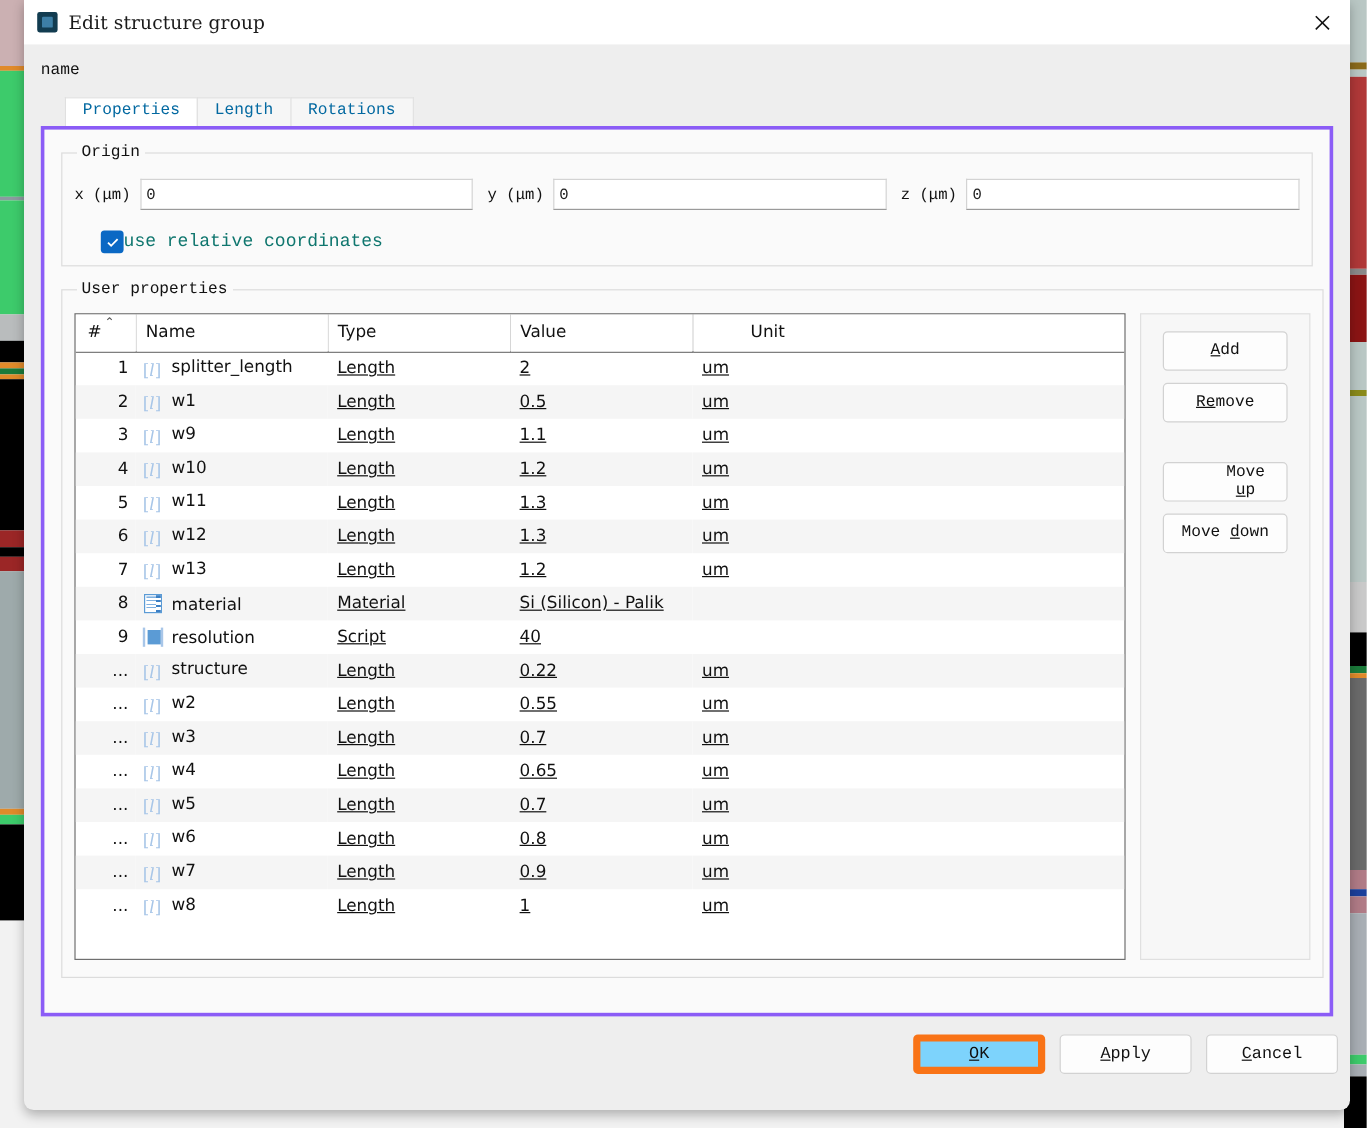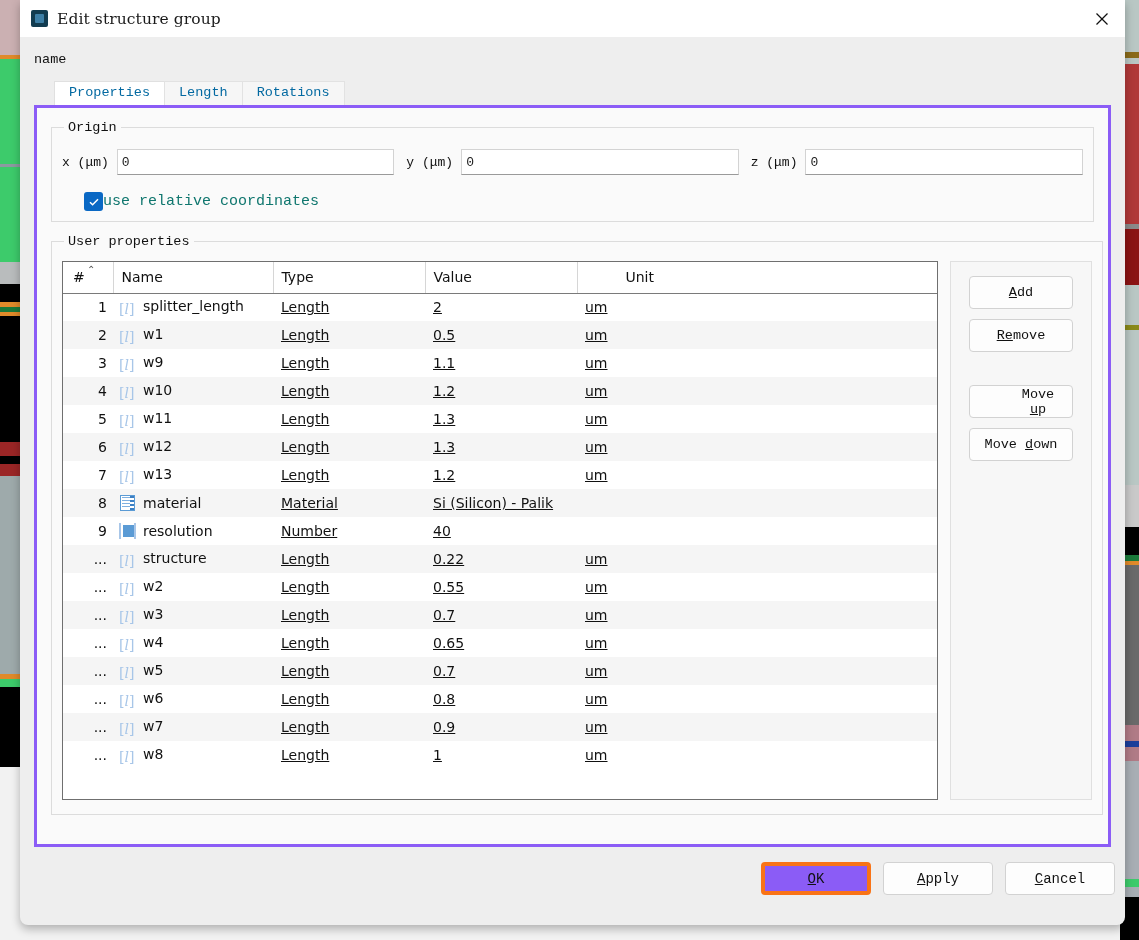--- a/index.html
+++ b/index.html
@@ -190,21 +190,21 @@
   .sbtn.gap { margin-top: 33px; padding-left: 40px; }
   .acc { text-decoration: underline; }
 
   
   #footer { position: absolute; left: 0; right: 0; bottom: 0; height: 77px; }
   .fbtn {
     position: absolute; bottom: 30px; height: 33px; width: 110px;
     background: #fdfdfd; border: 1px solid #d2d2d2; border-radius: 4px;
     font-family: inherit; font-size: 14px; color: #111; cursor: pointer;
   }
-  #btn-ok { right: 254px; border: 4px solid #f97316; background: #8b5cf6; }
+  #btn-ok { right: 254px; border: 6px solid #f97316; background: #7dd3fc; }
   #btn-apply { right: 132px; }
   #btn-cancel { right: 10px; }
 
   
   #watermark {
     position: absolute; right: 10px; bottom: 4px;
     font-family: "DejaVu Sans", "Liberation Sans", sans-serif;
     font-size: 20px; color: rgba(120,120,120,.42);
     white-space: nowrap; pointer-events: none; letter-spacing: .5px;
   }
@@ -382,21 +382,21 @@
                   <tr class="alt">
                     <td class="c-num">8</td>
                     <td class="c-name"><span class="ticon ticon-material"><span></span></span><span>material</span></td>
                     <td class="c-type">Material</td>
                     <td class="c-value">Si (Silicon) - Palik</td>
                     <td class="c-unit"></td>
                   </tr>
                   <tr>
                     <td class="c-num">9</td>
                     <td class="c-name"><span class="ticon ticon-number"><span></span></span><span>resolution</span></td>
-                    <td class="c-type">Number</td>
+                    <td class="c-type">Script</td>
                     <td class="c-value">40</td>
                     <td class="c-unit"></td>
                   </tr>
                   <tr class="alt">
                     <td class="c-num">...</td>
                     <td class="c-name"><span class="ticon ticon-length">[<i>l</i>]</span><span>structure</span></td>
                     <td class="c-type">Length</td>
                     <td class="c-value">0.22</td>
                     <td class="c-unit">um</td>
                   </tr>

